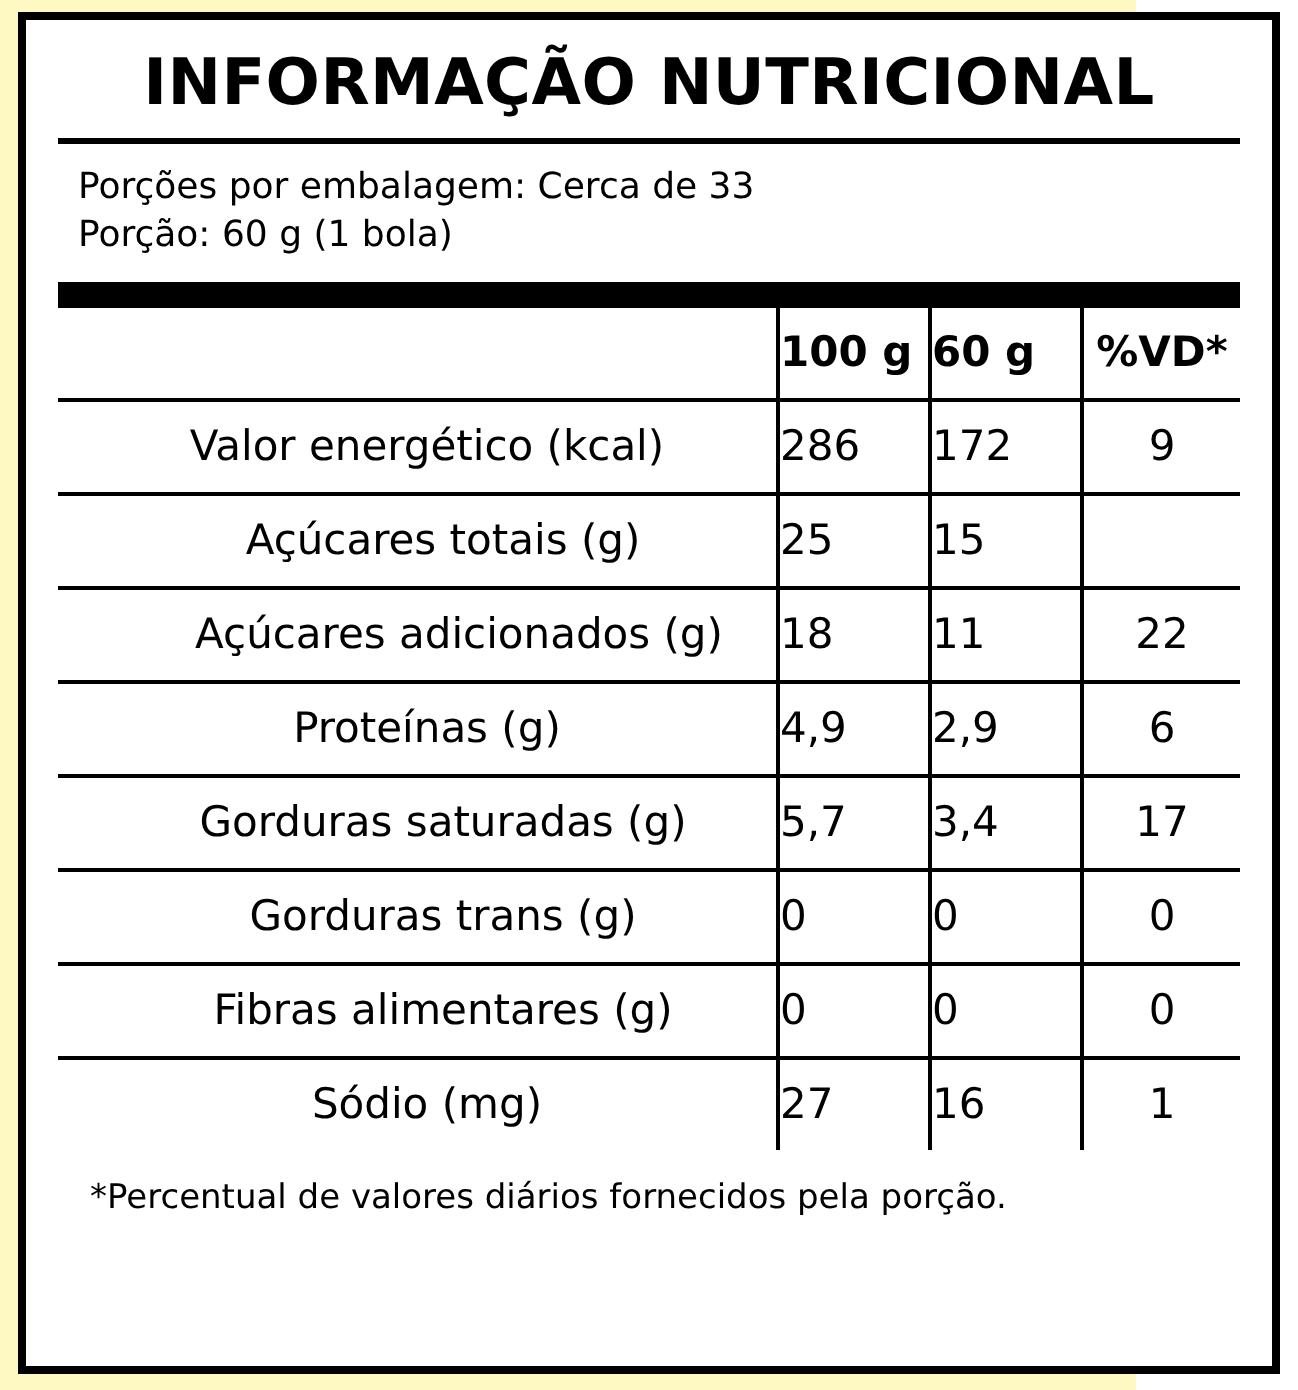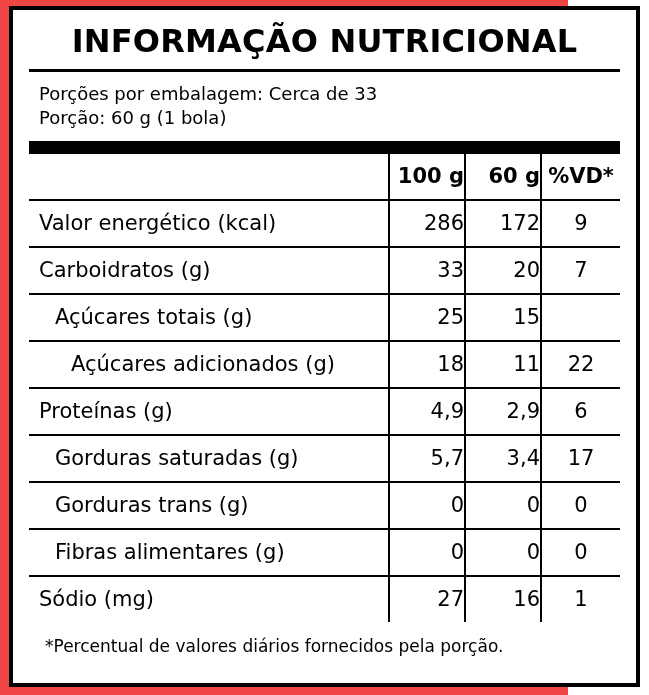--- a/index.html
+++ b/index.html
@@ -9,21 +9,21 @@
   }
   body {
     font-family: "DejaVu Sans", "Liberation Sans", sans-serif;
     color: #000000;
   }
   #label {
     position: relative;
     width: 568px;
     height: 695px;
     box-sizing: border-box;
-    background: #ef4444;
+    background: #fef9c3;
   }
   .frame {
     position: absolute;
     left: 9px;
     top: 6px;
     width: 631px;
     height: 681px;
     box-sizing: border-box;
     border: 4px solid #000000;
     background: #ffffff;
@@ -80,28 +80,28 @@
   table.nutri tr > *:last-child {
     border-right: none;
   }
   table.nutri thead tr > * {
     border-top: none;
   }
   table.nutri tbody tr:last-child > * {
     border-bottom: none;
   }
   .c-name {
-    text-align: left;
+    text-align: center;
     padding-left: 10px !important;
     border-left: none !important;
   }
   .c-name.ind1 { padding-left: 26px !important; }
   .c-name.ind2 { padding-left: 42px !important; }
   .c-val {
-    text-align: right;
+    text-align: left;
     width: 74px;
   }
   .c-vd {
     text-align: center;
     width: 78px;
   }
   thead .c-val, thead .c-vd {
     font-weight: bold;
     font-size: 21px;
   }
@@ -142,26 +142,20 @@
           </tr>
         </thead>
         <tbody>
           <tr>
             <td class="c-name">Valor energético (kcal)</td>
             <td class="c-val">286</td>
             <td class="c-val">172</td>
             <td class="c-vd">9</td>
           </tr>
           <tr>
-            <td class="c-name">Carboidratos (g)</td>
-            <td class="c-val">33</td>
-            <td class="c-val">20</td>
-            <td class="c-vd">7</td>
-          </tr>
-          <tr>
             <td class="c-name ind1">Açúcares totais (g)</td>
             <td class="c-val">25</td>
             <td class="c-val">15</td>
             <td class="c-vd"></td>
           </tr>
           <tr>
             <td class="c-name ind2">Açúcares adicionados (g)</td>
             <td class="c-val">18</td>
             <td class="c-val">11</td>
             <td class="c-vd">22</td>

